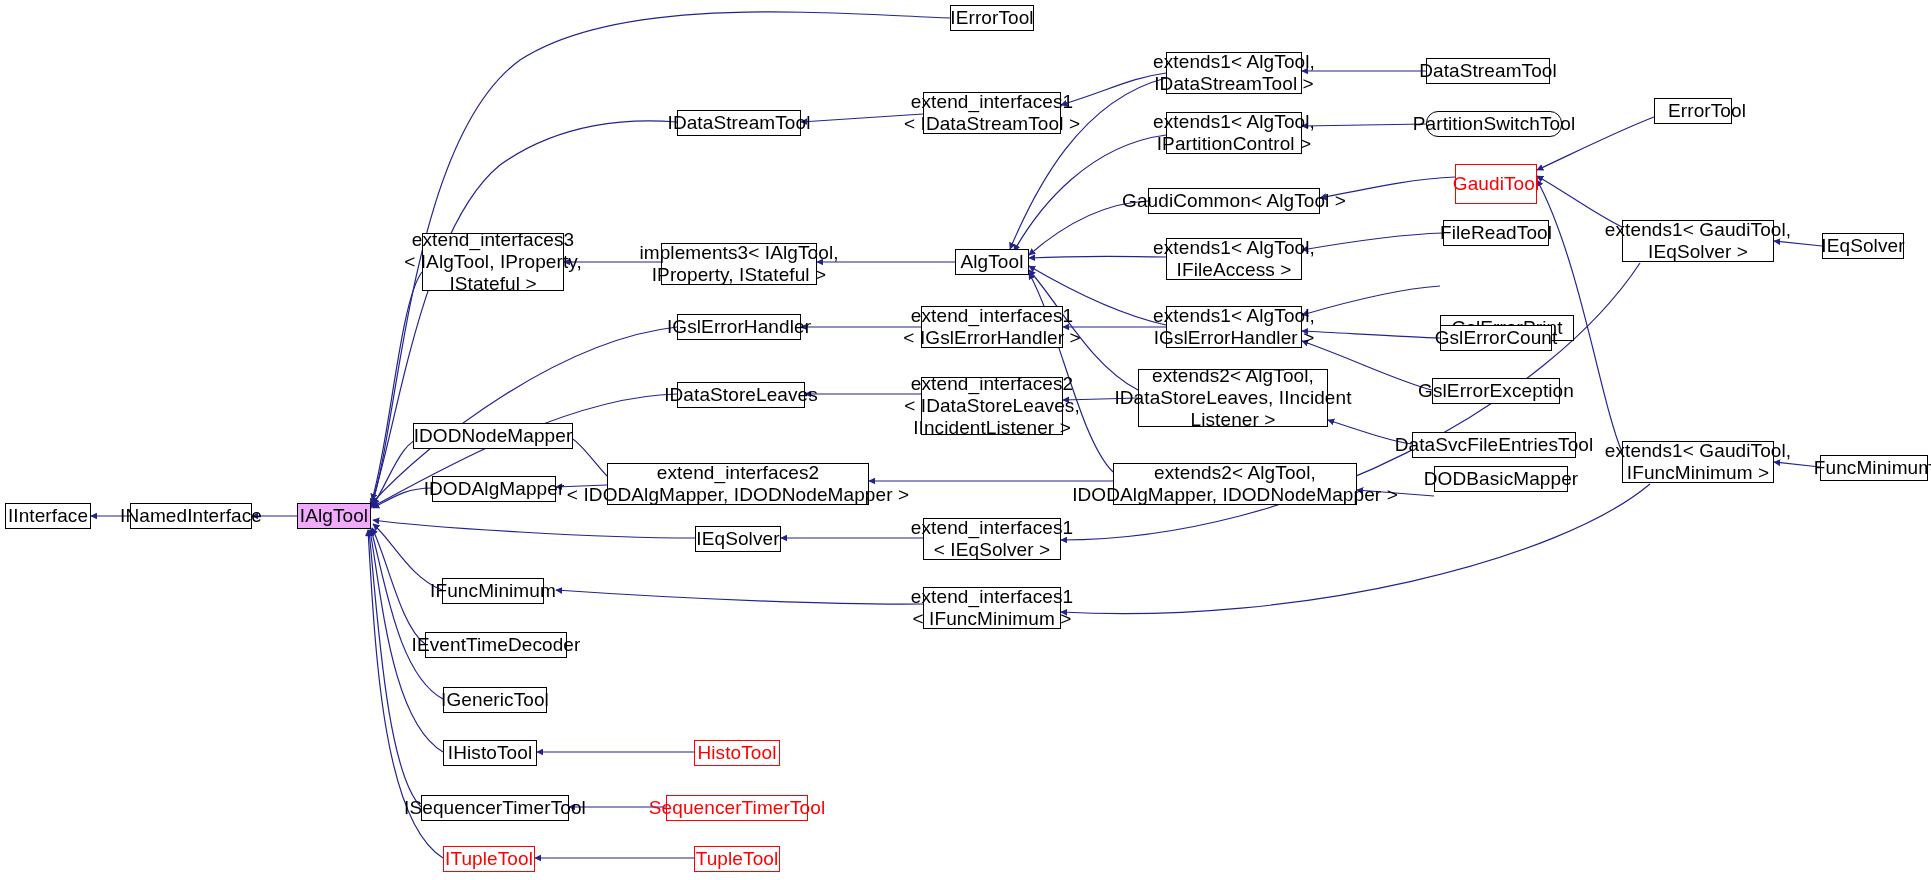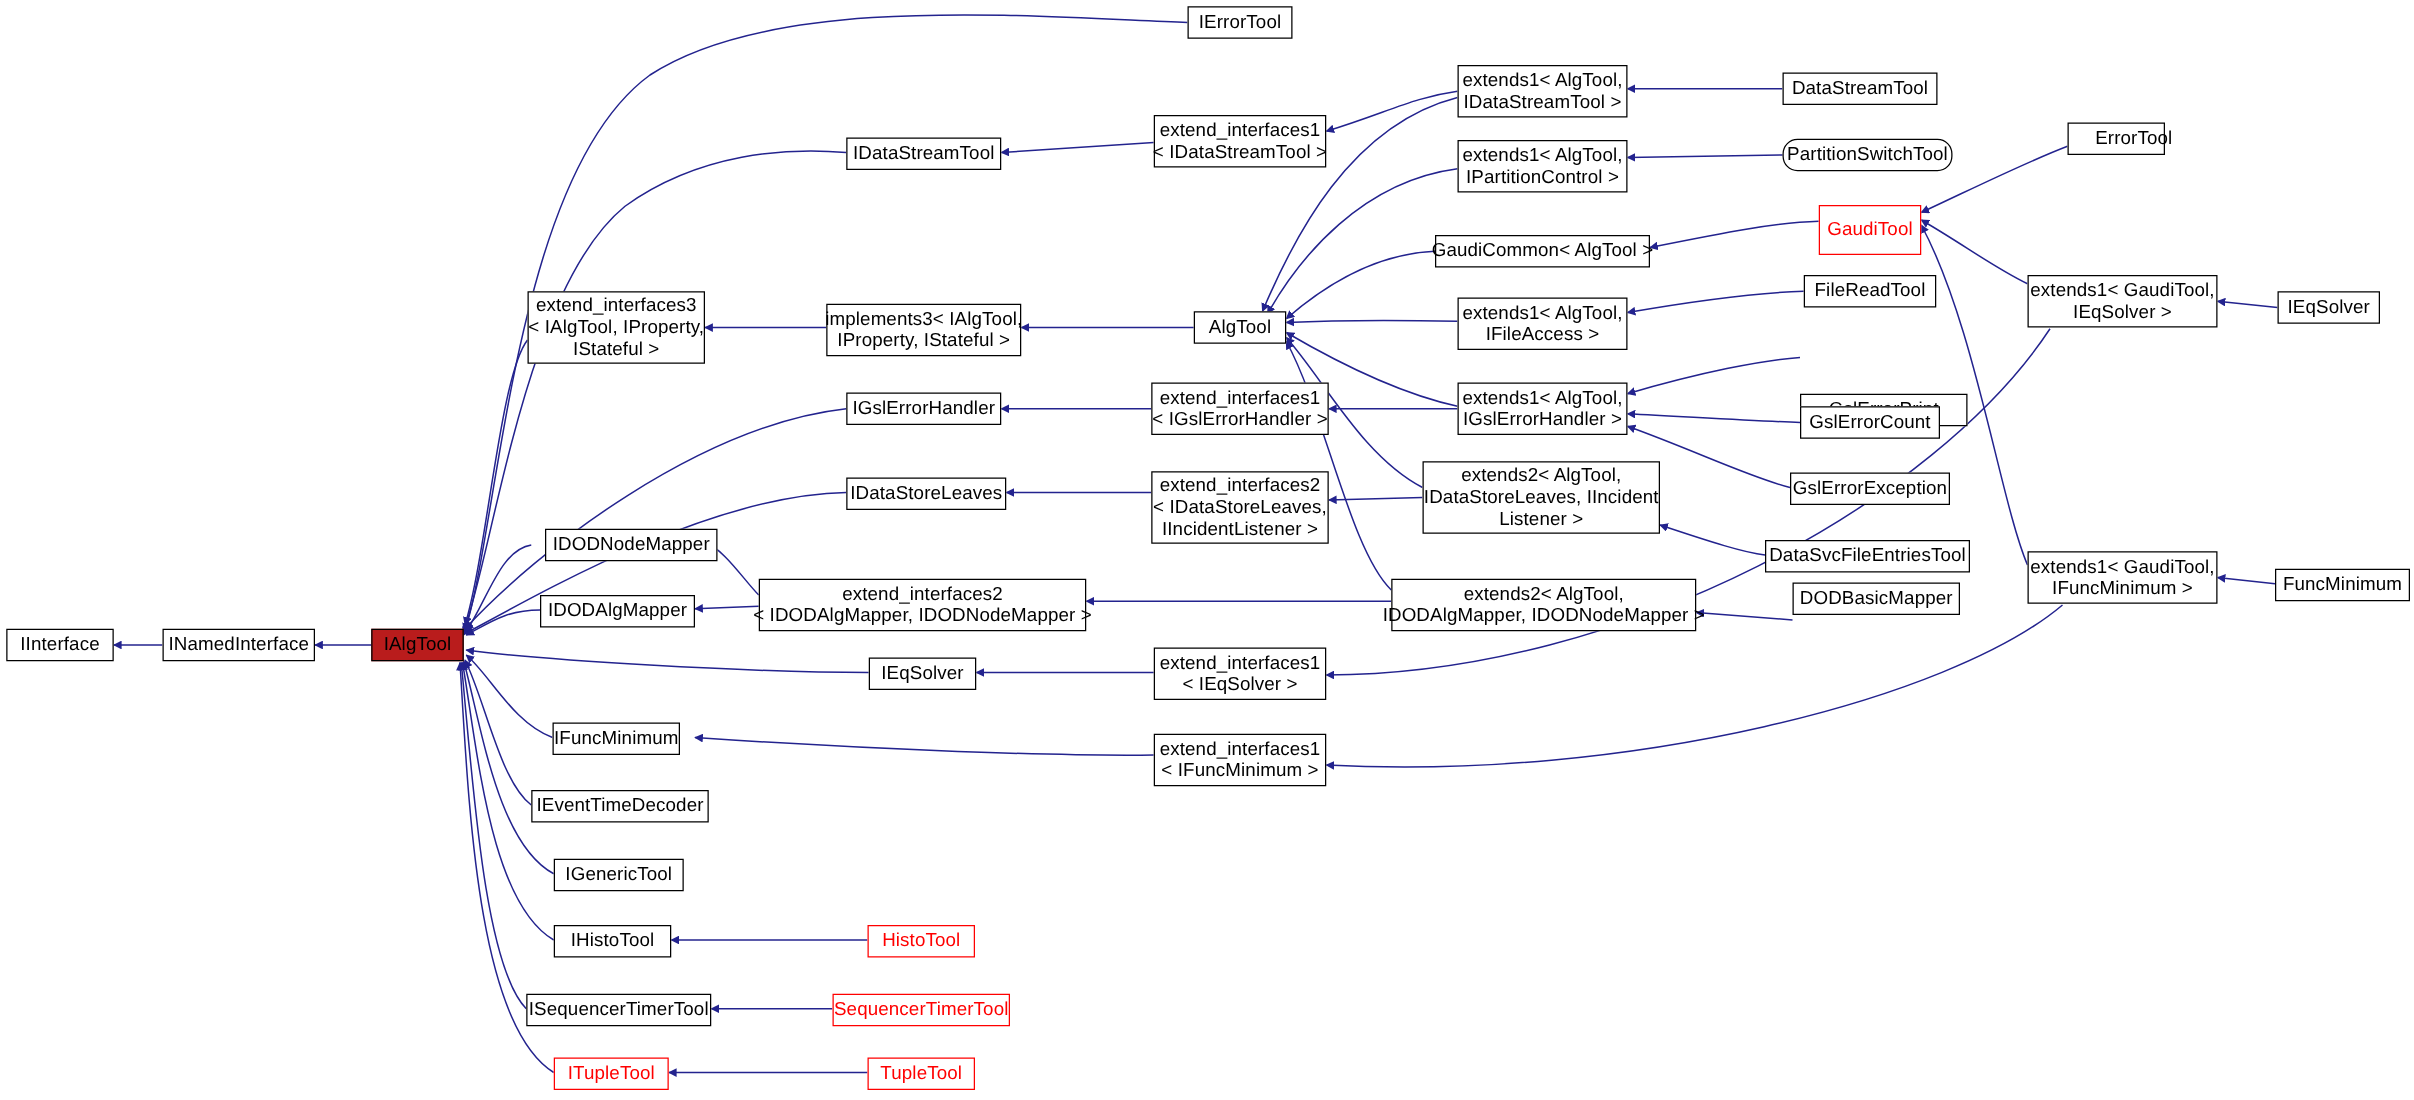--- a/index.html
+++ b/index.html
@@ -26,32 +26,32 @@
   .node {
     position: absolute;
     box-sizing: border-box;
     display: flex;
     align-items: center;
     justify-content: center;
     text-align: center;
     background: #ffffff;
     border: 1px solid #000000;
     color: #000000;
-    font-size: 15px;
+    font-size: 19px;
     line-height: 1.15;
     white-space: pre;
     letter-spacing: 0.1px;
     z-index: 2;
   }
   .node.red {
     border-color: #ff0000;
     color: #ff0000;
   }
   .node.gray {
-    background: #b91c1c;
+    background: #f0abfc;
     border-color: #000000;
   }
 </style>
 </head>
 <body>
 
 <div id="canvas">
   <svg id="edges" viewBox="0 0 1931 880">
       <defs>
         <marker id="arrow" viewBox="0 0 10 10" refX="9" refY="5" markerWidth="7" markerHeight="7" orient="auto-start-reverse" markerUnits="userSpaceOnUse">
@@ -148,21 +148,21 @@
     <div class="node" style="left: 1440px; top: 325px; width: 112px; height: 26px;">GslErrorCount</div>
     <div class="node" style="left: 1432px; top: 378px; width: 128px; height: 26px;">GslErrorException</div>
     <div class="node" style="left: 677px; top: 382px; width: 128px; height: 26px;">IDataStoreLeaves</div>
     <div class="node" style="left: 921px; top: 377px; width: 142px; height: 58px;">extend_interfaces2
 &lt; IDataStoreLeaves,
 IIncidentListener &gt;</div>
     <div class="node" style="left: 1138px; top: 369px; width: 190px; height: 58px;">extends2&lt; AlgTool,
 IDataStoreLeaves, IIncident
 Listener &gt;</div>
     <div class="node" style="left: 1412px; top: 432px; width: 164px; height: 26px;">DataSvcFileEntriesTool</div>
-    <div class="node" style="left: 436px; top: 423px; width: 138px; height: 26px;">IDODNodeMapper</div>
+    <div class="node" style="left: 413px; top: 423px; width: 160px; height: 26px;">IDODNodeMapper</div>
     <div class="node" style="left: 432px; top: 476px; width: 124px; height: 26px;">IDODAlgMapper</div>
     <div class="node" style="left: 607px; top: 463px; width: 262px; height: 42px;">extend_interfaces2
 &lt; IDODAlgMapper, IDODNodeMapper &gt;</div>
     <div class="node" style="left: 1113px; top: 463px; width: 244px; height: 42px;">extends2&lt; AlgTool,
 IDODAlgMapper, IDODNodeMapper &gt;</div>
     <div class="node" style="left: 1434px; top: 466px; width: 134px; height: 26px;">DODBasicMapper</div>
     <div class="node" style="left: 695px; top: 526px; width: 86px; height: 26px;">IEqSolver</div>
     <div class="node" style="left: 923px; top: 518px; width: 138px; height: 42px;">extend_interfaces1
 &lt; IEqSolver &gt;</div>
     <div class="node" style="left: 1622px; top: 220px; width: 152px; height: 42px;">extends1&lt; GaudiTool,

